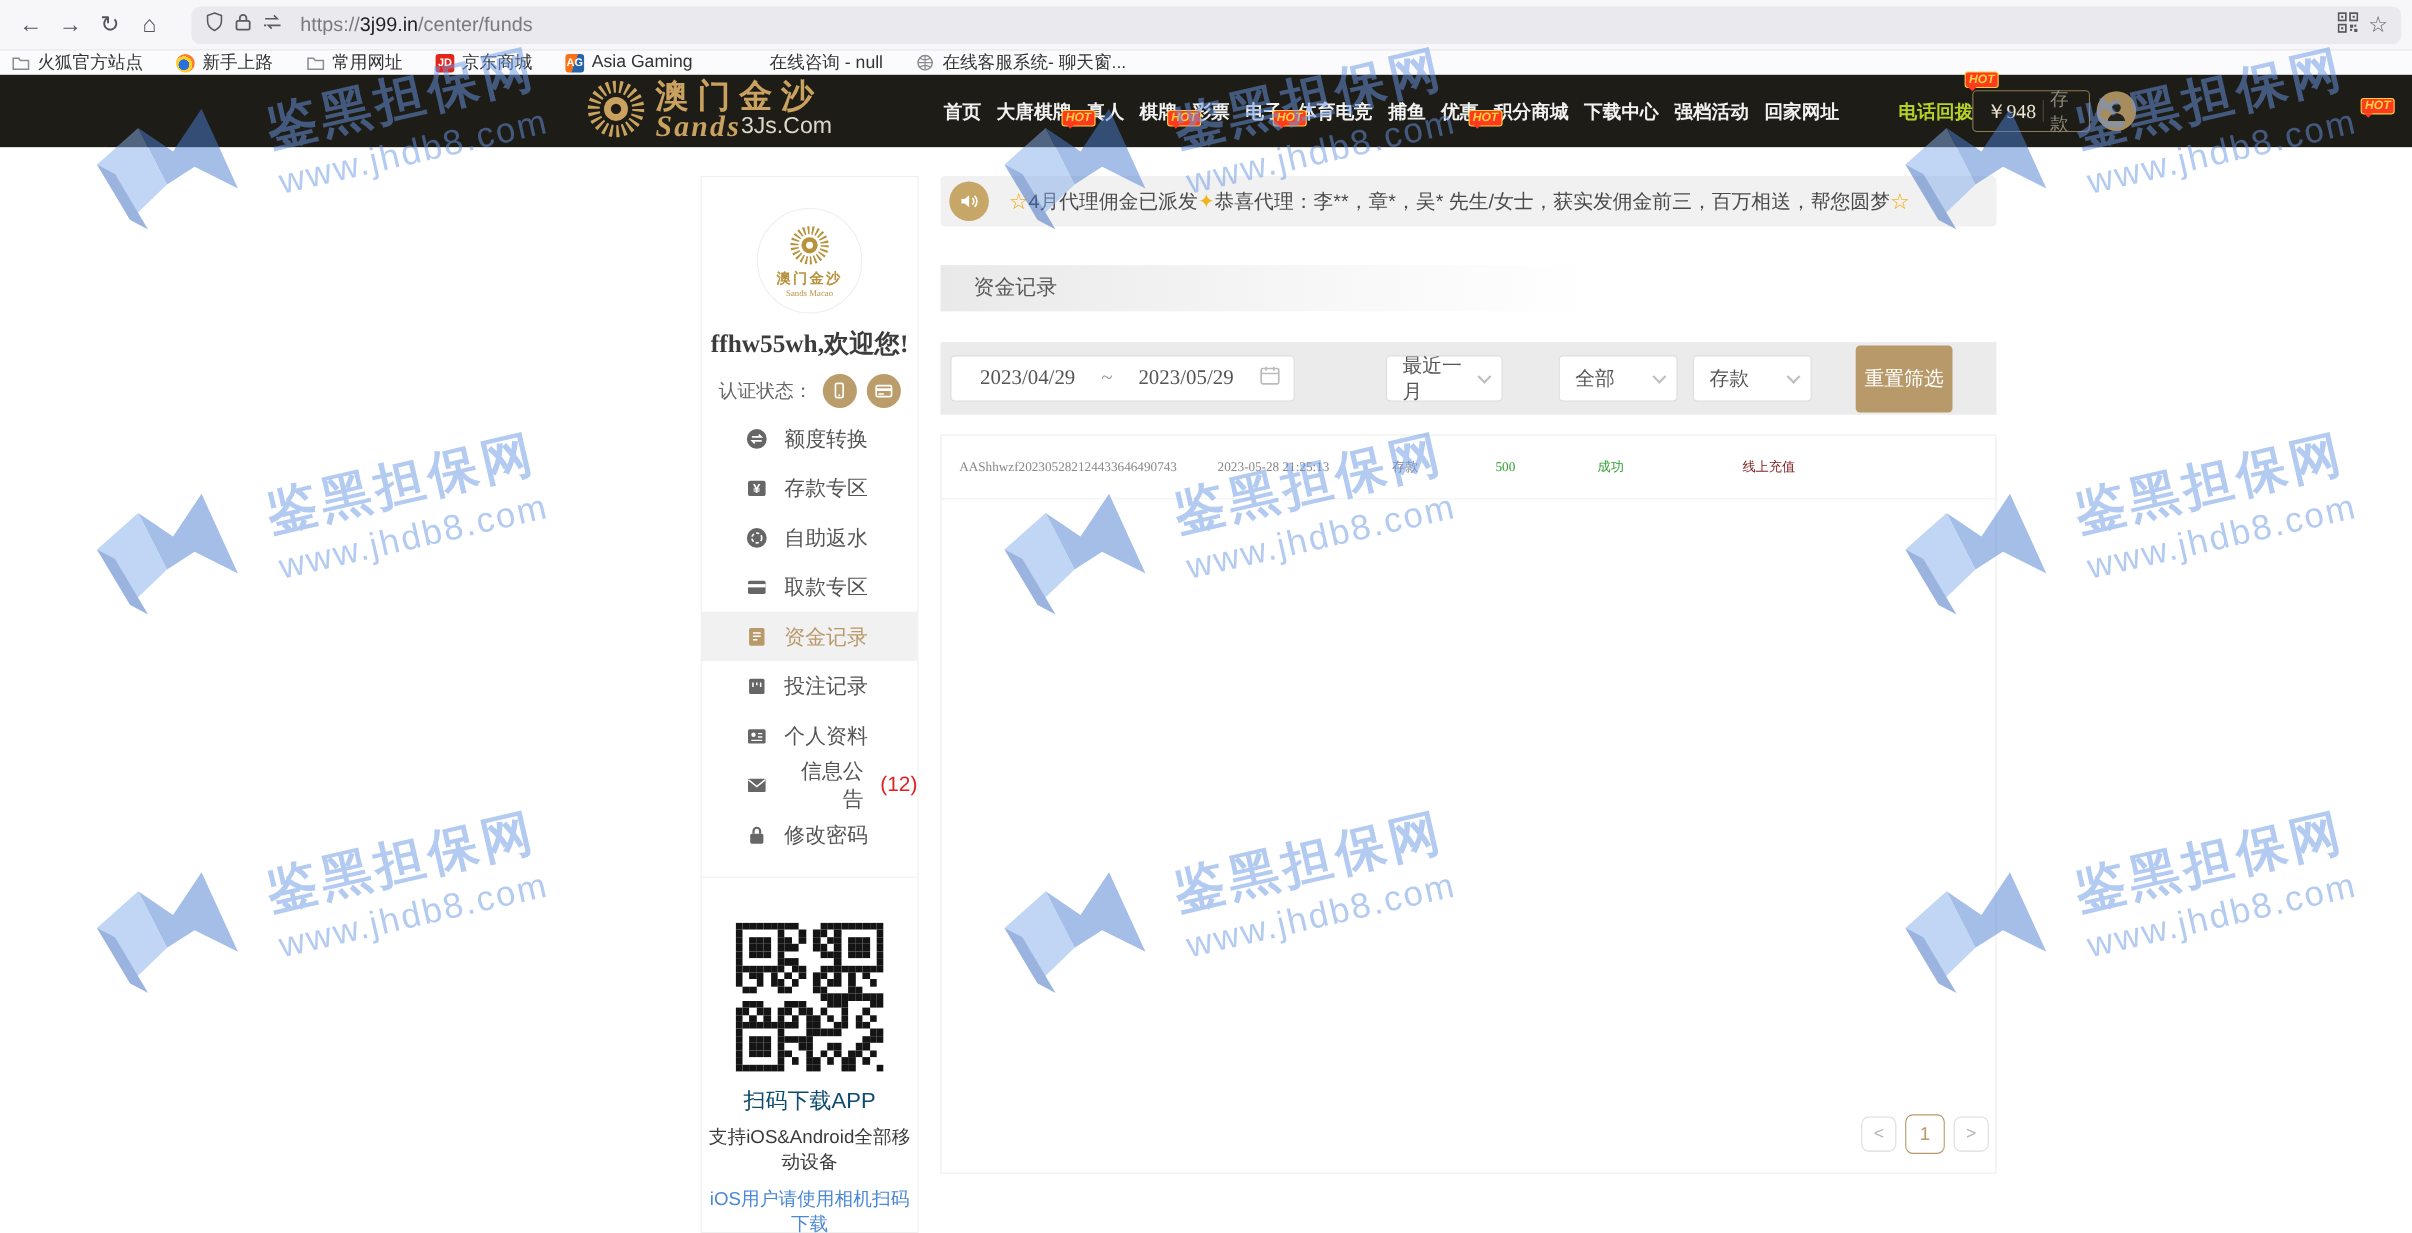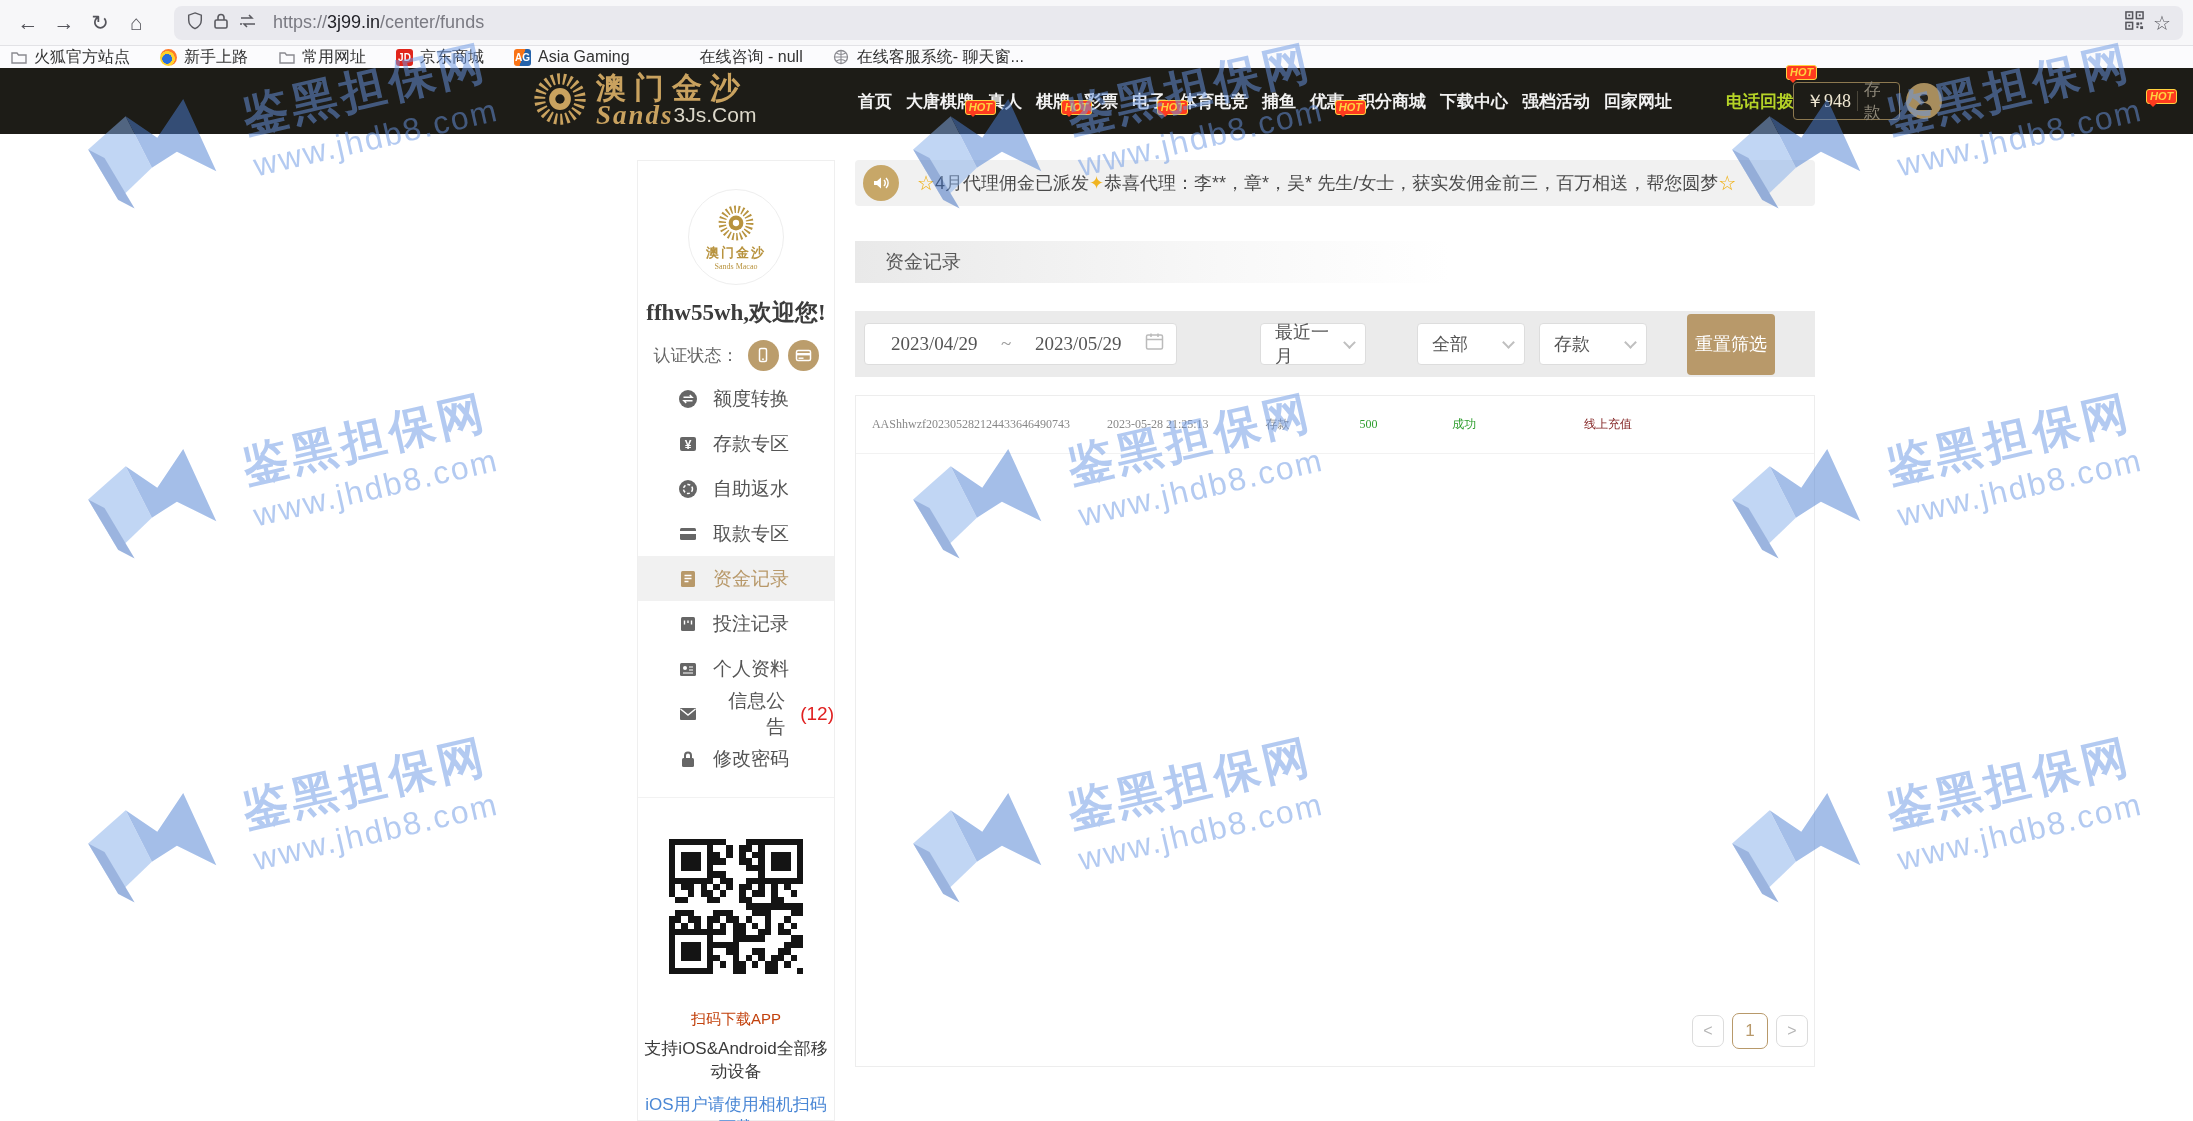--- a/index.html
+++ b/index.html
@@ -82,21 +82,21 @@
   .mitem { height:45px; display:flex; align-items:center; padding-left:40px; gap:15px;
     font-size:19px; color:#555; cursor:pointer;text-align:right; }
   .mitem svg { color:#666; flex:0 0 auto; }
   .mitem.active { background:#f1f1f1; color:#b8996a; }
   .mitem.active svg { color:#b8996a; }
   .badge-red { color:#e02020; }
   .qrsec { margin-top:16px; border-top:1px solid #f2f2f2; padding-top:36px; text-align:center; }
   .qr { width:145px; height:145px; margin:0 auto; background:#fff; padding:5px;
     display:grid; grid-template-columns:repeat(21,1fr); grid-template-rows:repeat(21,1fr); }
   .qr div.b { background:#141414; }
-  .qr-line1 { margin-top:31px; color:#c2410c; font-size:15px; cursor:pointer; }
+  .qr-line1 { margin-top:8px; color:#0c4a6e; font-size:20px; cursor:pointer; }
   .qr-line2 { margin-top:8px; color:#3a3a3a; font-size:17px; }
   .qr-line3 { margin-top:10px; color:#4a87d5; font-size:17px; }
 
   .main { position:absolute; left:855px; top:26px; width:960px; }
   .ann { position:relative; height:46px; background:#f1f1f1; border-radius:4px;
     display:flex; align-items:center; }
   .speaker { position:absolute; left:8px; width:36px; height:36px; border-radius:50%;
     background:#c7a768; display:flex; align-items:center; justify-content:center; }
   .anntext { margin-left:62px; font-size:18px; color:#4a4a4a; white-space:nowrap; }
   .gold-star { color:#f0b420; }

